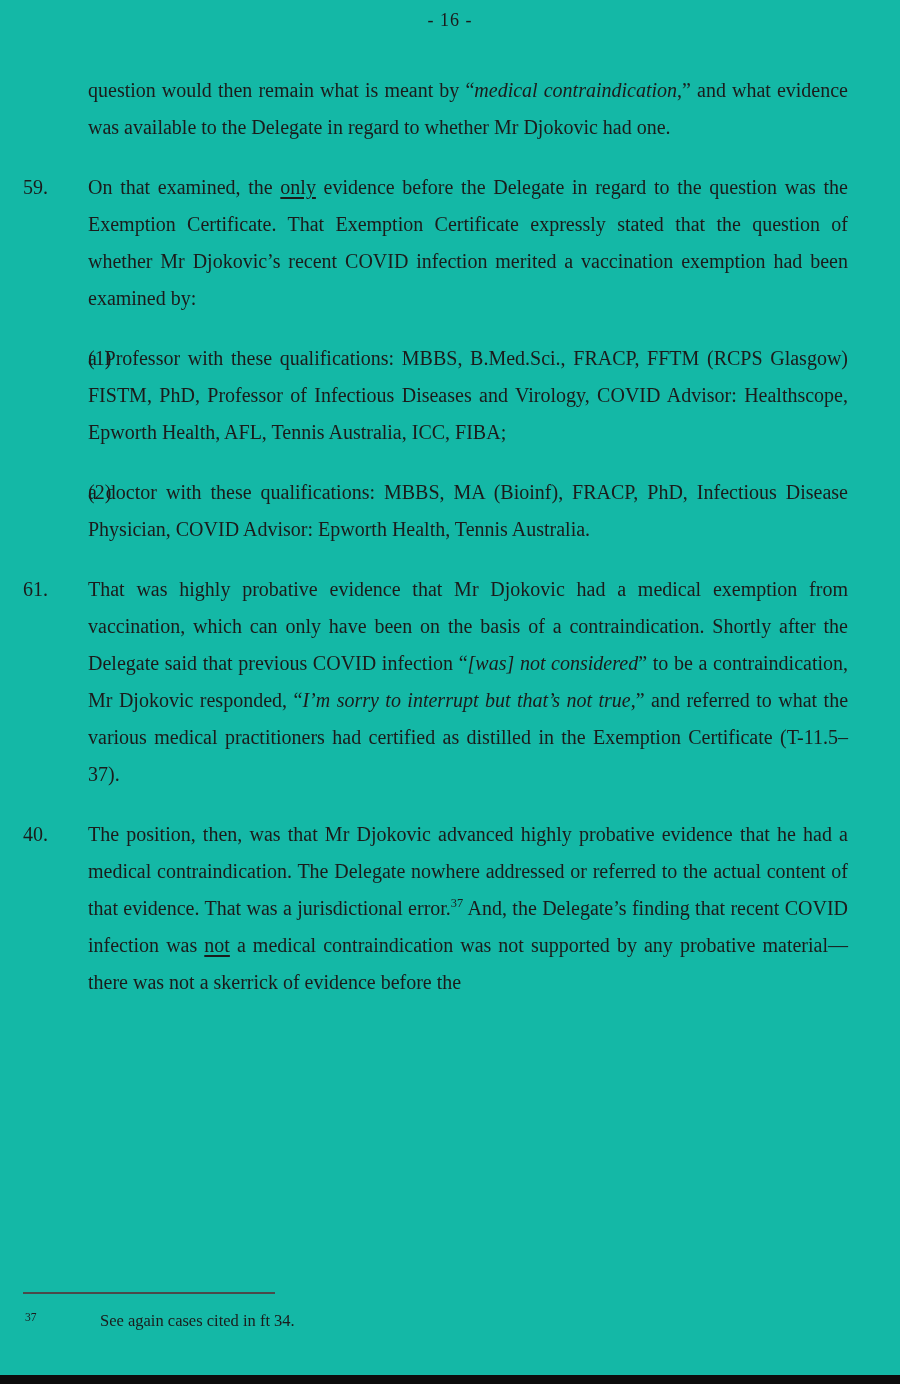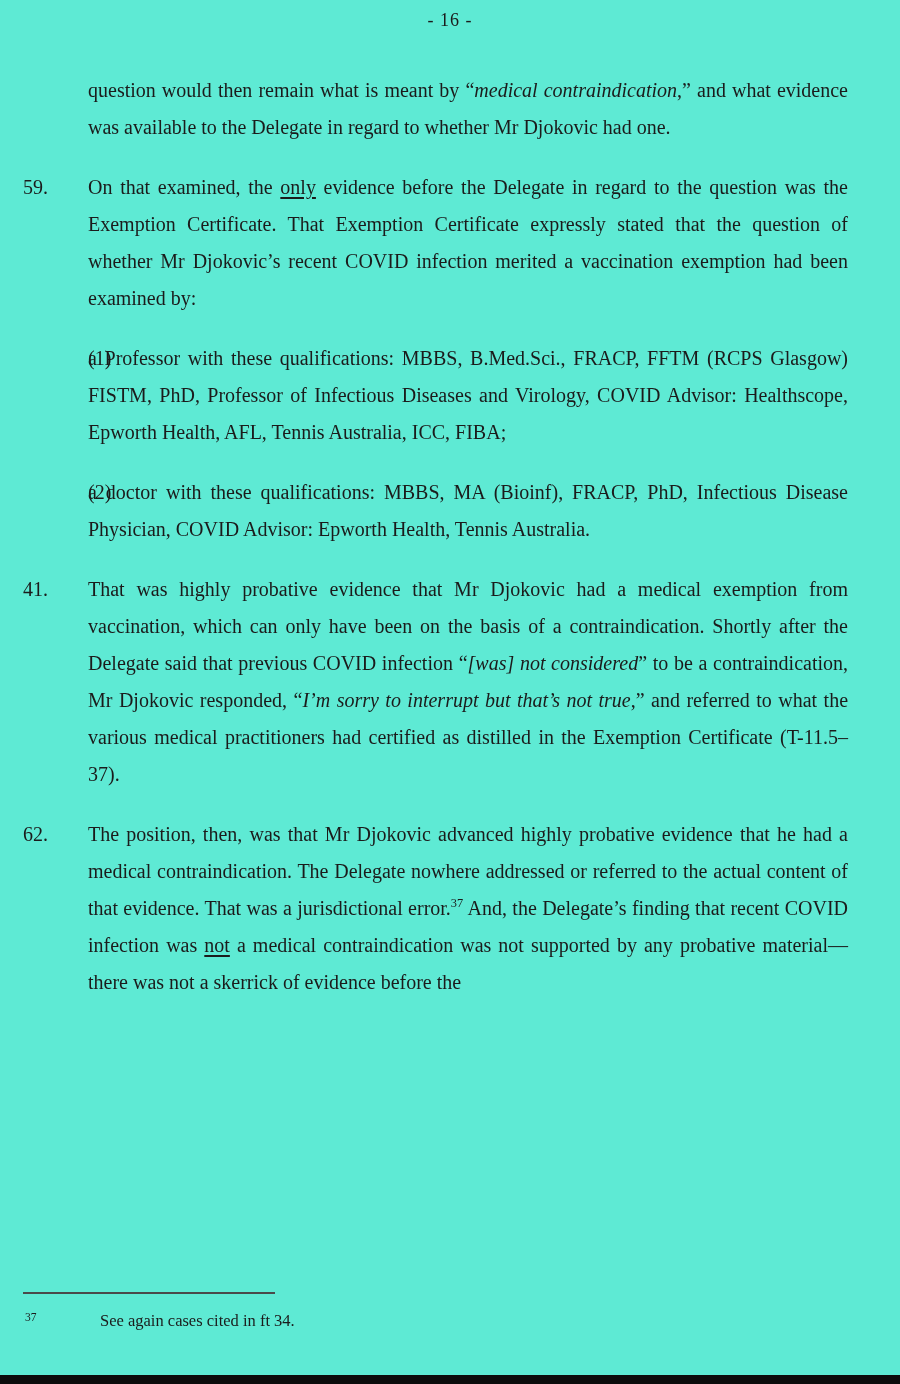--- a/index.html
+++ b/index.html
@@ -4,21 +4,21 @@
 <style>
   html, body {
     margin: 0;
     padding: 0;
     background: #ffffff;
   }
   .page {
     position: relative;
     width: 900px;
     height: 1384px;
-    background: #5eead4;
+    background: #14b8a6;
     overflow: hidden;
     font-family: "Liberation Serif", "DejaVu Serif", serif;
     color: #1b1b1b;
   }
   .page-number {
     position: absolute;
     top: 10px;
     left: 0;
     width: 100%;
     text-align: center;
@@ -110,25 +110,25 @@
       </div>
       <div class="block subpara">
         <span class="num">(1)</span>
         <div class="ptext"><span>a Professor with these qualifications: MBBS, B.Med.Sci., FRACP, FFTM (RCPS Glasgow) FISTM, PhD, Professor of Infectious Diseases and Virology, COVID Advisor: Healthscope, Epworth Health, AFL, Tennis Australia, ICC, FIBA;</span></div>
       </div>
       <div class="block subpara">
         <span class="num">(2)</span>
         <div class="ptext"><span>a doctor with these qualifications: MBBS, MA (Bioinf), FRACP, PhD, Infectious Disease Physician, COVID Advisor: Epworth Health, Tennis Australia.</span></div>
       </div>
       <div class="block para">
-        <span class="num">41.</span>
+        <span class="num">61.</span>
         <div class="ptext"><span>That was highly probative evidence that Mr Djokovic had a medical exemption from vaccination, which can only have been on the basis of a contraindication.  Shortly after the Delegate said that previous COVID infection “</span><i>[was] not considered</i><span>” to be a contraindication, Mr Djokovic responded, “</span><i>I’m sorry to interrupt but that’s not true</i><span>,” and referred to what the various medical practitioners had certified as distilled in the Exemption Certificate (T-11.5–37).</span></div>
       </div>
       <div class="block para">
-        <span class="num">62.</span>
+        <span class="num">40.</span>
         <div class="ptext"><span>The position, then, was that Mr Djokovic advanced highly probative evidence that he had a medical contraindication.  The Delegate nowhere addressed or referred to the actual content of that evidence.  That was a jurisdictional error.</span><sup>37</sup><span>  And, the Delegate’s finding that recent COVID infection was </span><u>not</u><span> a medical contraindication was not supported by any probative material—there was not a skerrick of evidence before the</span></div>
       </div>
     </div>
 
   <div class="footnote">
     <hr class="fn-rule">
     <div class="fn-line">
       <span class="fn-marker">37</span>
       <div class="fn-text">See again cases cited in ft 34.</div>
     </div>

